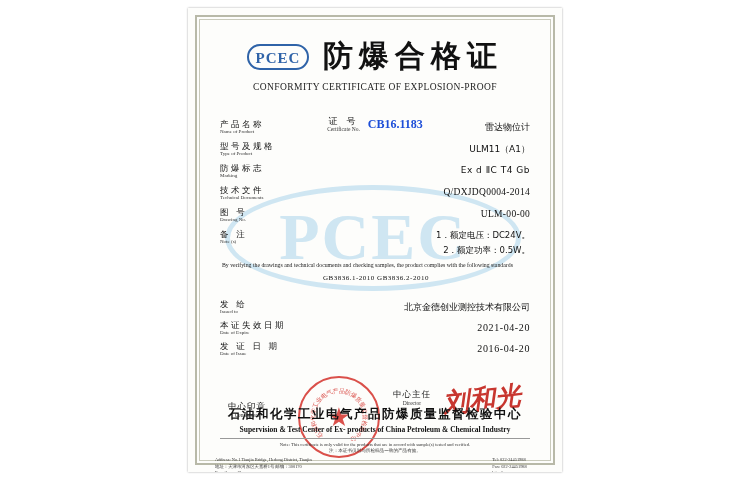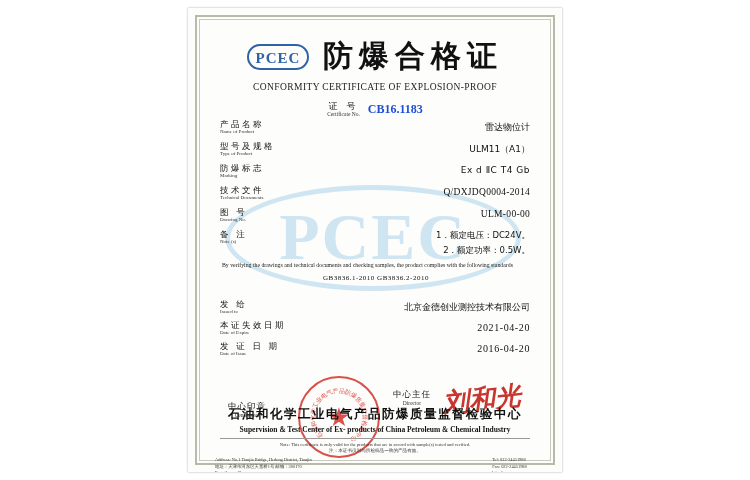--- a/index.html
+++ b/index.html
@@ -122,21 +122,21 @@
     color: #111;
   }
   .title-en {
     margin-top: 5px;
     font-family: "Liberation Serif", serif;
     font-size: 9.5px;
     letter-spacing: 0.4px;
     color: #222;
   }
   .certno-row {
-    margin-top: 9px;
+    margin-top: 24px;
     display: flex;
     justify-content: center;
     align-items: flex-end;
     gap: 8px;
   }
   .certno-label {
     text-align: center;
     line-height: 1.15;
   }
   .certno-label .cn {

